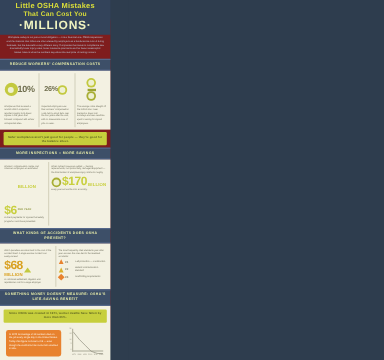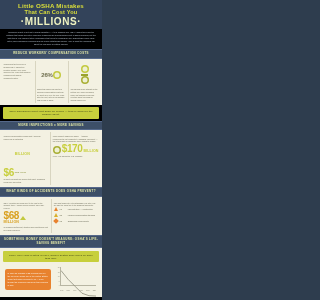--- a/index.html
+++ b/index.html
@@ -2,21 +2,21 @@
 <html><head>
 <meta charset="utf-8">
 <style>
   * { box-sizing: border-box; margin: 0; padding: 0; }
   html, body {
     width: 107px; height: 300px;
     background: #2e3d4e;
     font-family: "Liberation Sans", sans-serif;
     overflow: hidden;
   }
-  .page { width: 102px; height: 300px; position: relative; background: #000000; }
+  .page { width: 92px; height: 300px; position: relative; background: #7f1d1d; border-radius: 18px; }
 
   
   .header { background: #33435a; padding: 3px 4px 2px; text-align: center; }
   .title-l1, .title-l2 {
     color: #d9dd3a; font-weight: bold; letter-spacing: .2px;
     line-height: 1.05;
   }
   .title-l1 { font-size: 6.2px; }
   .title-l2 { font-size: 5.6px; }
   .title-big {
@@ -149,20 +149,24 @@
     <div class="title-l2">That Can Cost You</div>
     <div class="title-big">·MILLIONS·</div>
   </div>
   <div class="intro">Workplace safety is not just a moral obligation — it is a financial one. OSHA inspections and the citations that follow are often viewed by employers as a burdensome cost of doing business, but the data tells a very different story. Companies that invest in compliance see dramatically lower injury rates, lower insurance premiums and far fewer catastrophic losses. Here is what the numbers say about the real price of cutting corners.</div>
 
   <div class="sec-bar">REDUCE WORKERS' COMPENSATION COSTS</div>
   <div class="panel">
     <div class="cols">
 
       <div class="col">
+        <div class="stat-top">
+          <span class="circ"></span>
+          <span class="pct">10%</span>
+        </div>
         <div class="blurb">Workplaces that received a random OSHA inspection reported roughly 10% fewer injuries in the years that followed compared with similar uninspected sites.</div>
       </div>
 
       <div class="col">
         <div class="stat-top">
           <span class="pct pct-sm">26%</span>
           <span class="circ sm"></span>
         </div>
         <div class="blurb">Inspected employers saw their workers' compensation costs fall by about 26% over the four years after the visit, with no measurable loss of jobs or sales.</div>
       </div>

